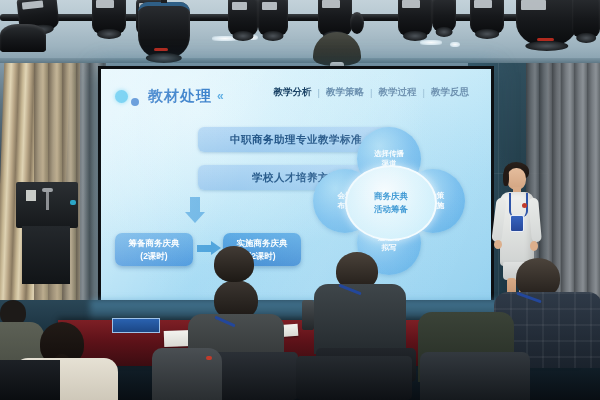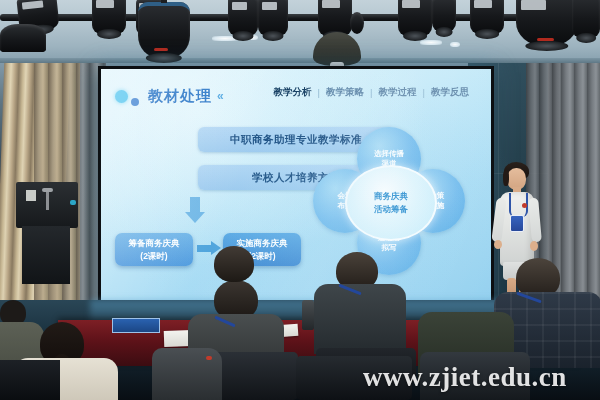--- a/index.html
+++ b/index.html
@@ -611,15 +611,14 @@
     <div class="p-s" style="left:0px;top:40px;width:96px;height:70px;background:linear-gradient(180deg,#3b4338,#232a22);"></div>
   </div>
 
   <div class="chairback" style="left:178px;top:352px;width:120px;height:48px;background:linear-gradient(180deg,#2b3036,#101317);"></div>
   <div class="chairback" style="left:296px;top:356px;width:116px;height:44px;background:linear-gradient(180deg,#262b30,#0d1014);"></div>
   <div style="position:absolute;left:152px;top:348px;width:70px;height:52px;border-radius:10px 14px 0 0;background:linear-gradient(180deg,#4a4f53,#2a2e31);"></div>
   <div style="position:absolute;left:206px;top:356px;width:6px;height:4px;background:#c23b2b;border-radius:2px;"></div>
   <div style="position:absolute;left:420px;top:352px;width:110px;height:48px;background:linear-gradient(180deg,#33393f,#15191d);border-radius:8px 8px 0 0;"></div>
   <div style="position:absolute;left:0px;top:360px;width:60px;height:40px;background:linear-gradient(180deg,#1d2126,#0a0d10);"></div>
 
-  <div class="watermark">www.zjiet.edu.cn</div>
 
 </div>
 
 </body></html>

